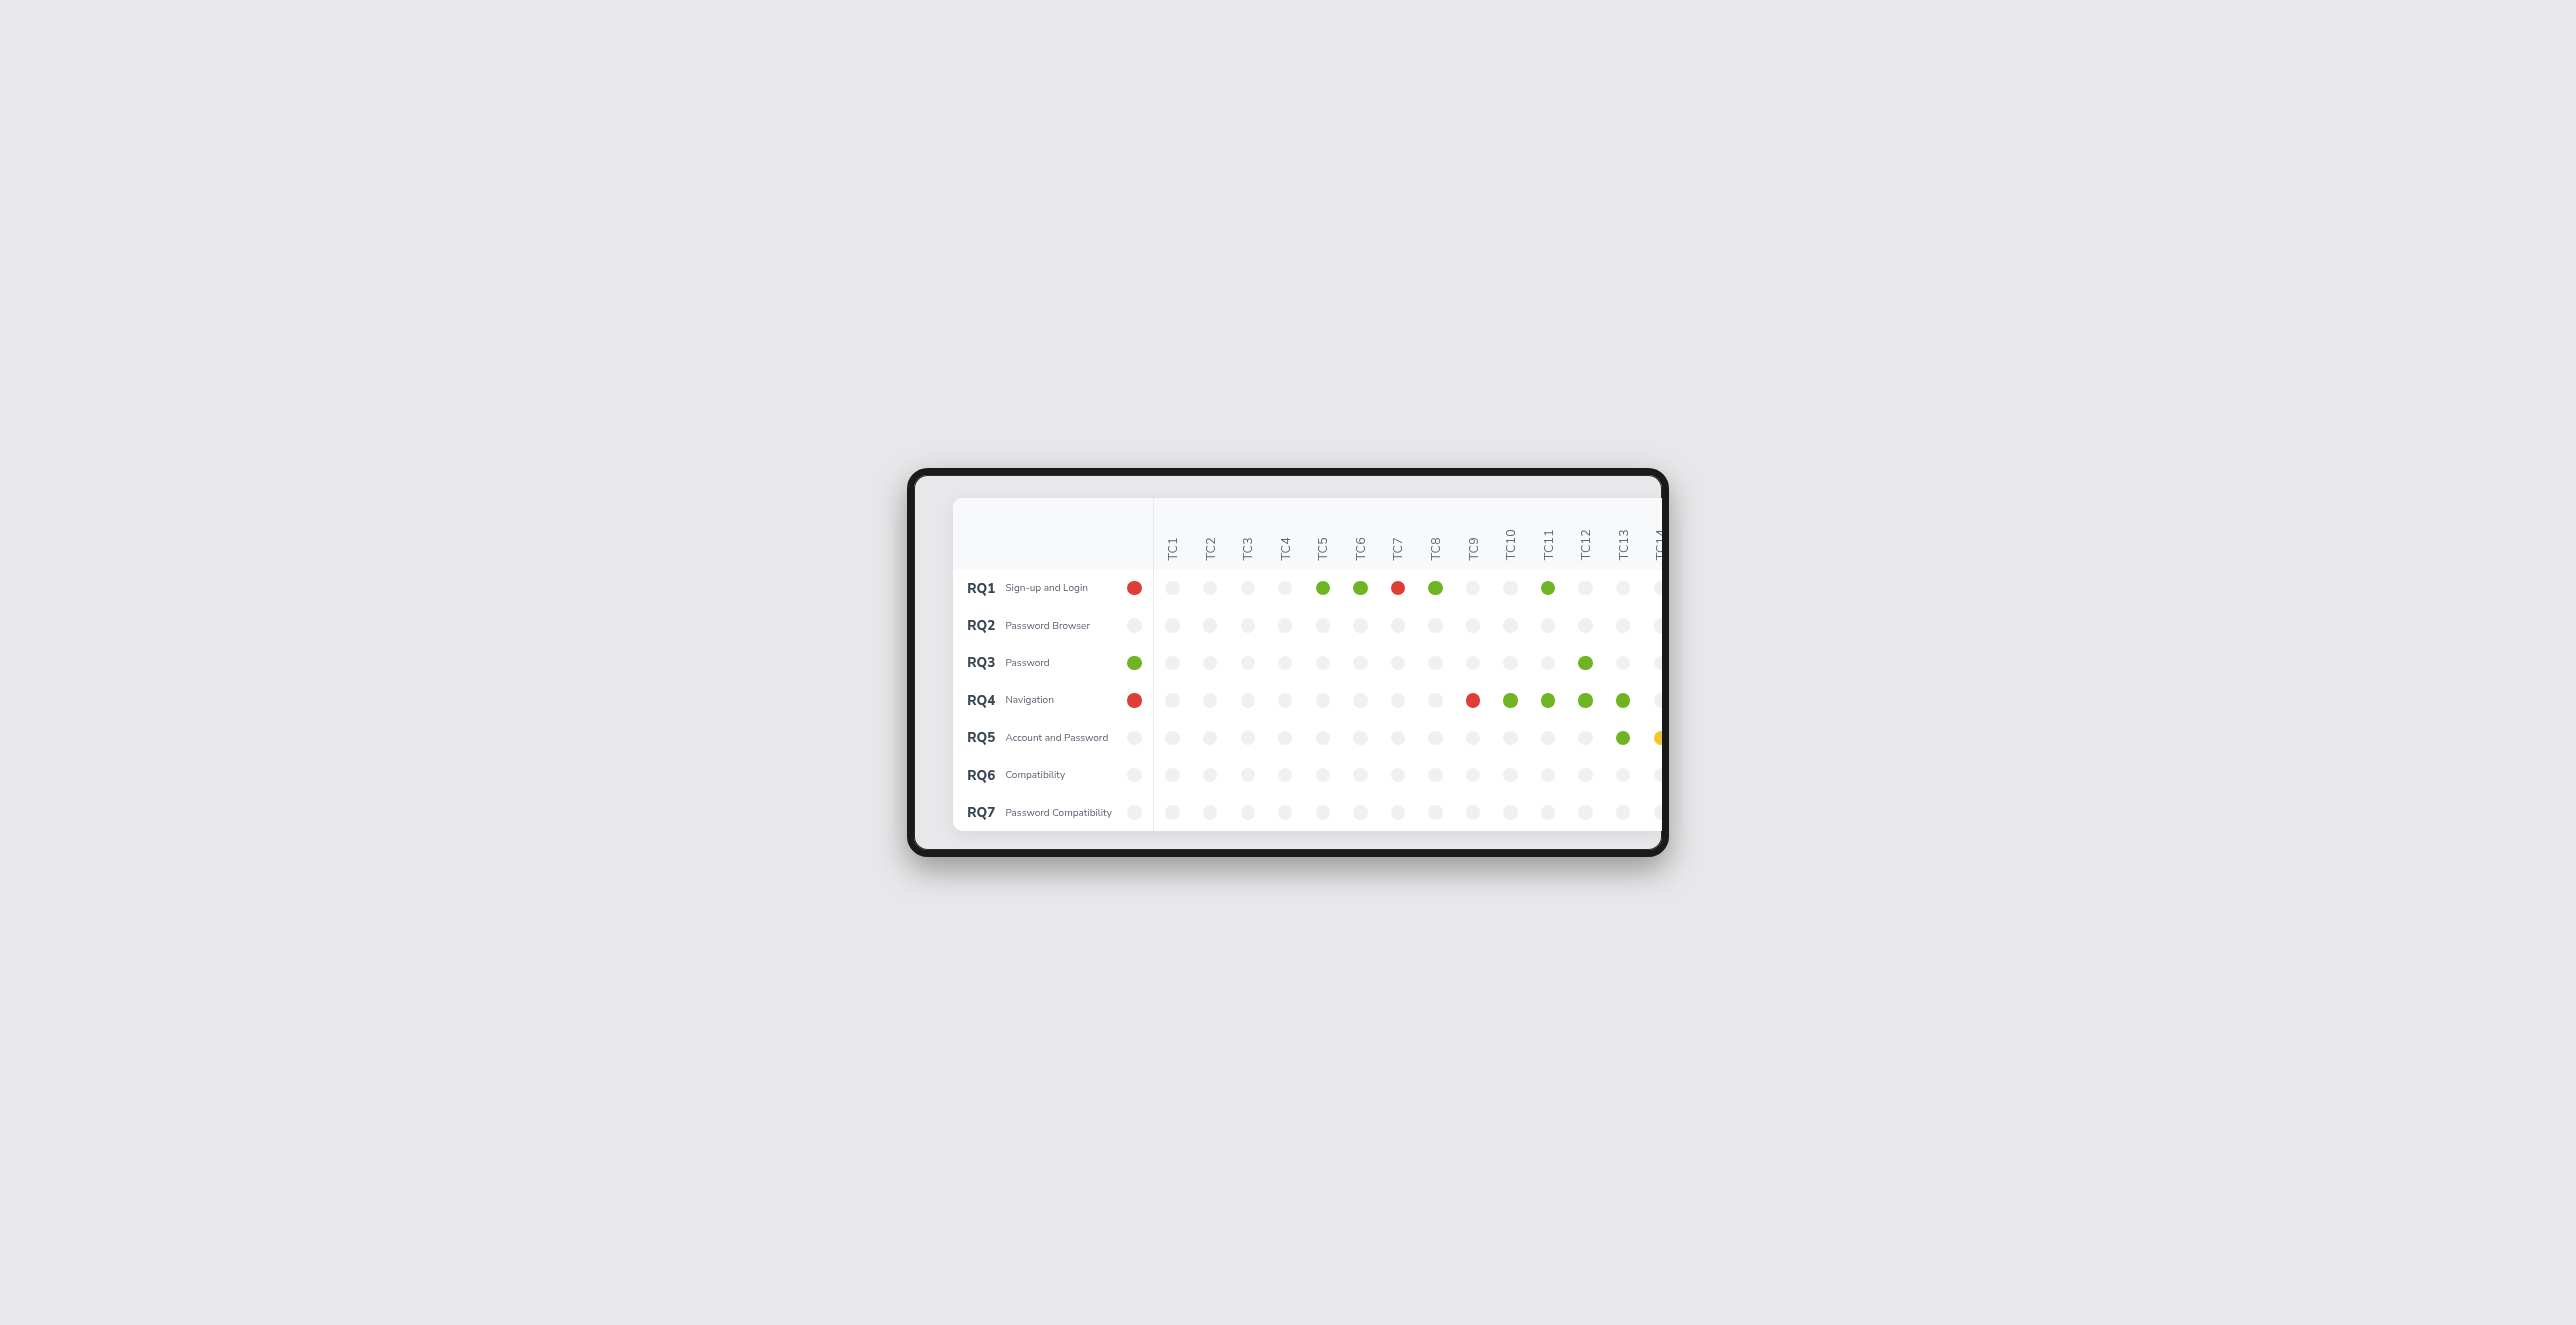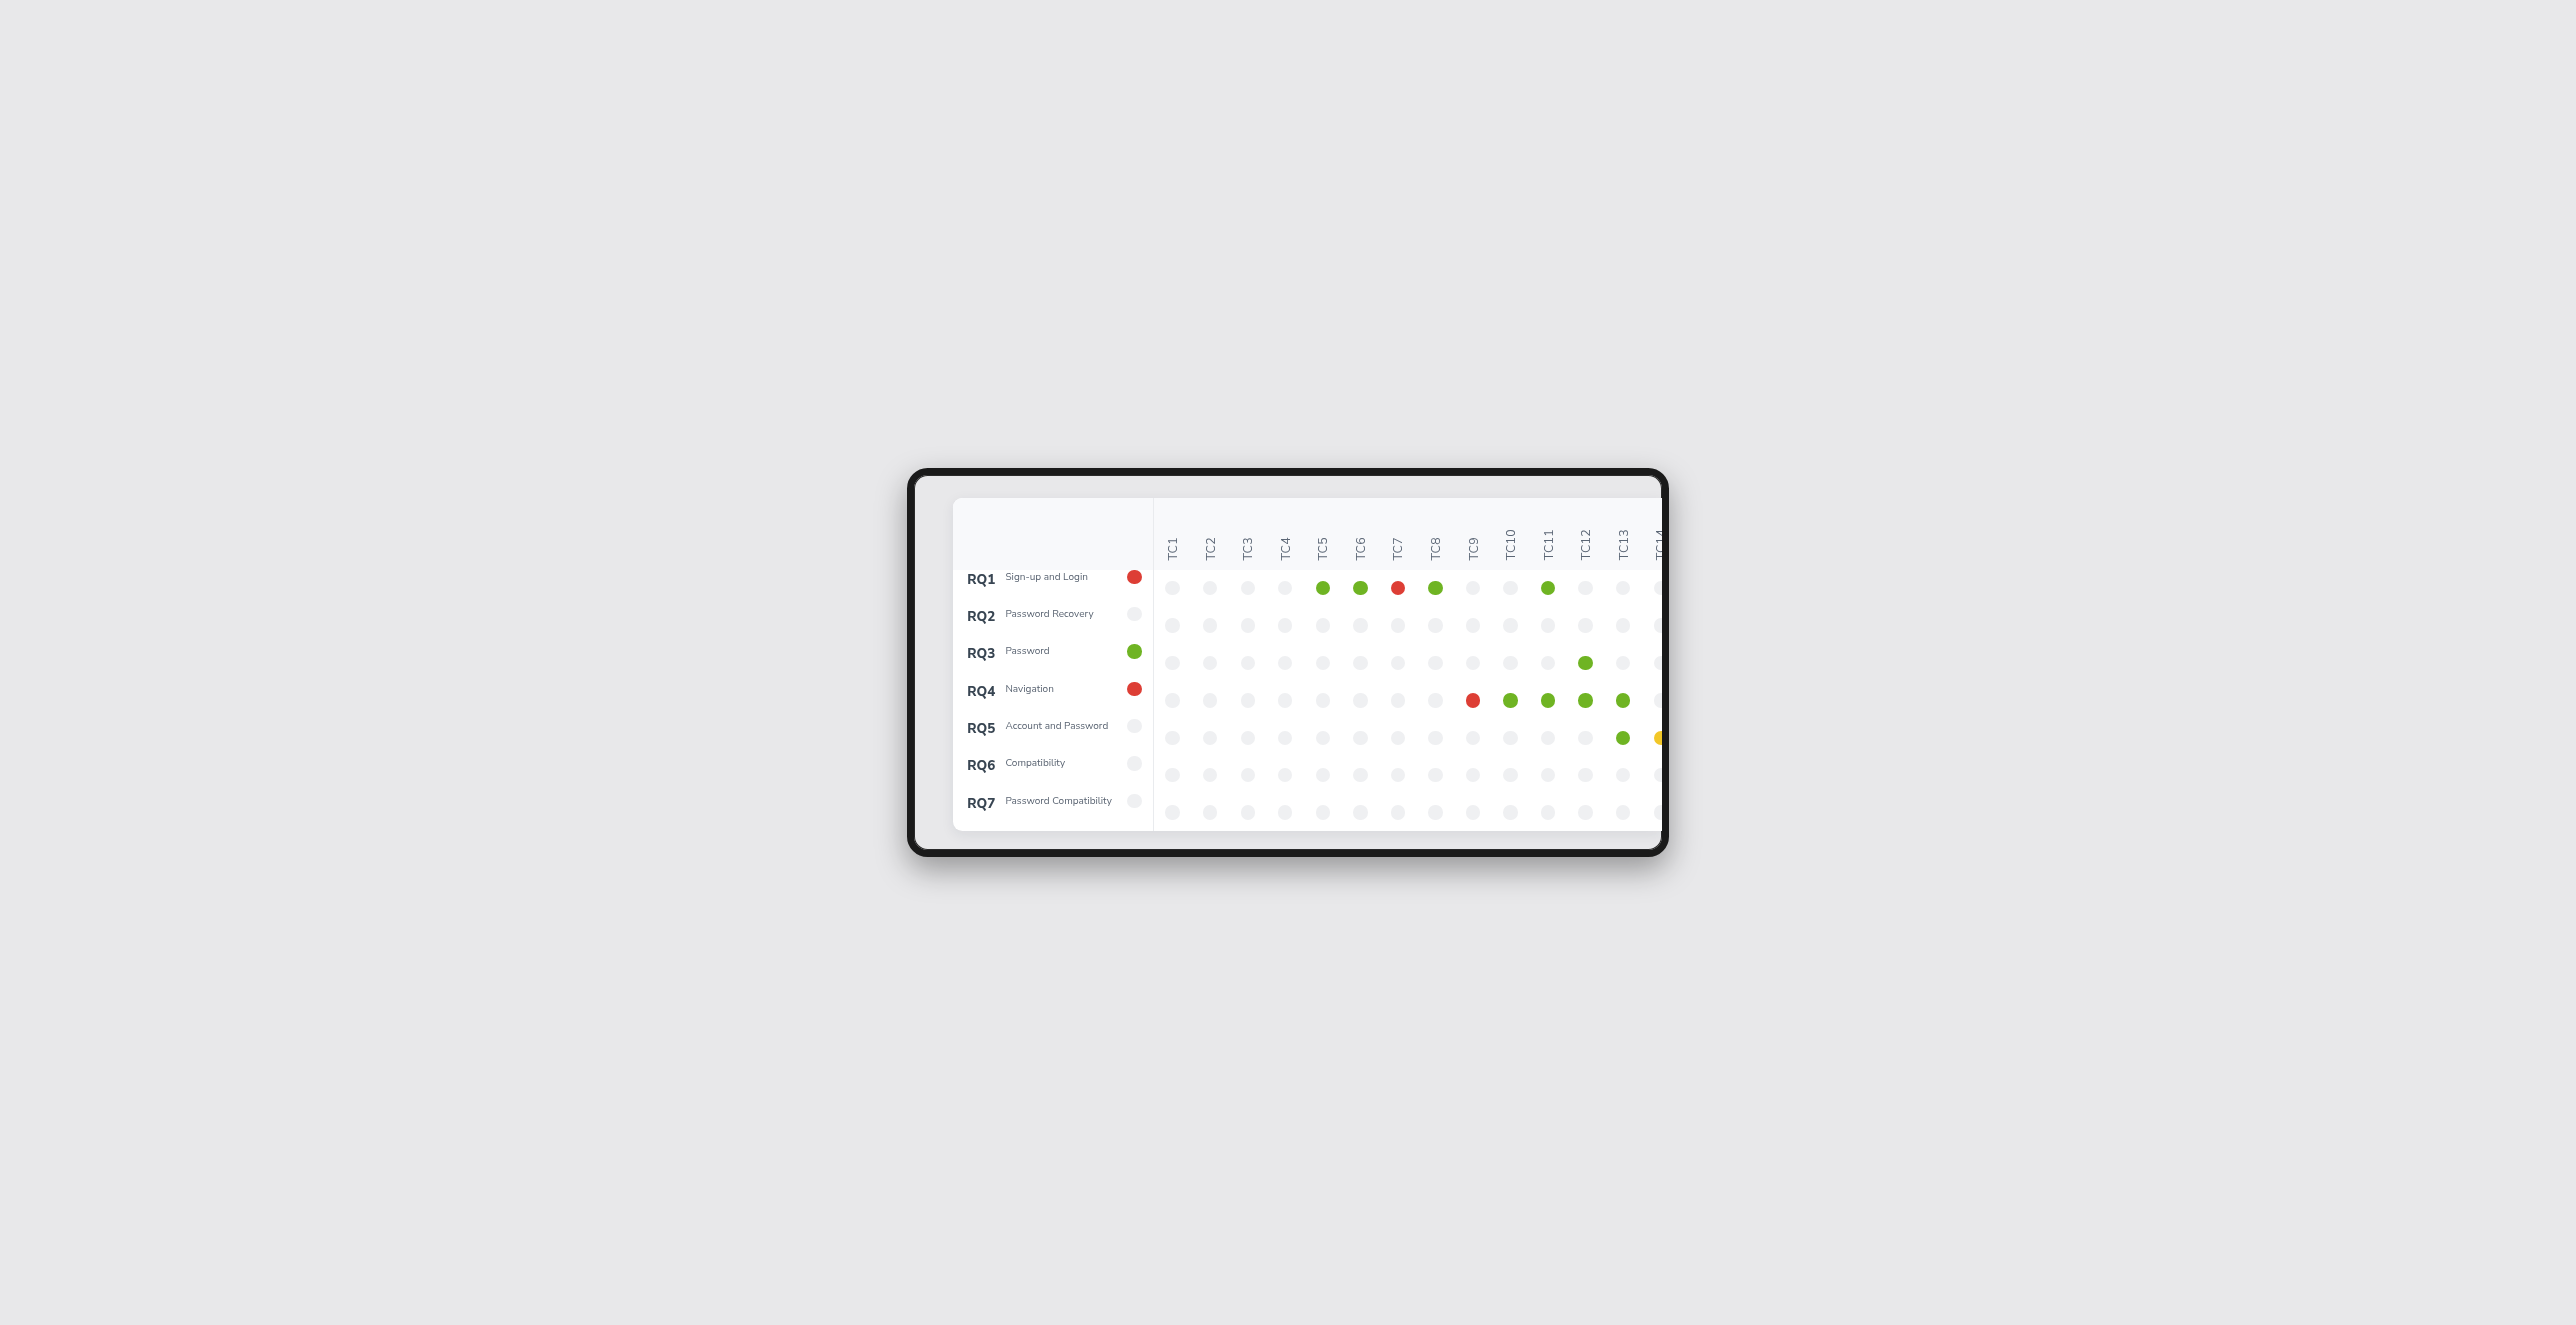--- a/index.html
+++ b/index.html
@@ -72,21 +72,21 @@
   }
   .col-label {
     writing-mode: vertical-rl;
     transform: rotate(180deg);
     font-size: 12.4px;
     color: #5b6675;
     letter-spacing: 0.3px;
   }
   
   .row-label {
-    display: flex; align-items: flex-start;
+    display: flex; align-items: center;
     padding-left: 14.4px; padding-right: 9.3px;
     gap: 8.2px;
     border-right: 0.5px solid var(--divider);
     white-space: nowrap;
   }
   .row-label .rq {
     font-weight: 800;
     color: var(--text-strong);
     min-width: 30px;
   }
@@ -208,21 +208,21 @@
             <span class="dot "></span>
           </div>
           <div class="cell">
             <span class="dot "></span>
           </div>
           <div class="cell">
             <span class="dot "></span>
           </div>
           <div class="row-label">
             <span class="rq">RQ2</span>
-            <span class="rq-name">Password Recovery</span>
+            <span class="rq-name">Password Browser</span>
             <span class="dot row-status "></span>
           </div>
           <div class="cell">
             <span class="dot "></span>
           </div>
           <div class="cell">
             <span class="dot "></span>
           </div>
           <div class="cell">
             <span class="dot "></span>

